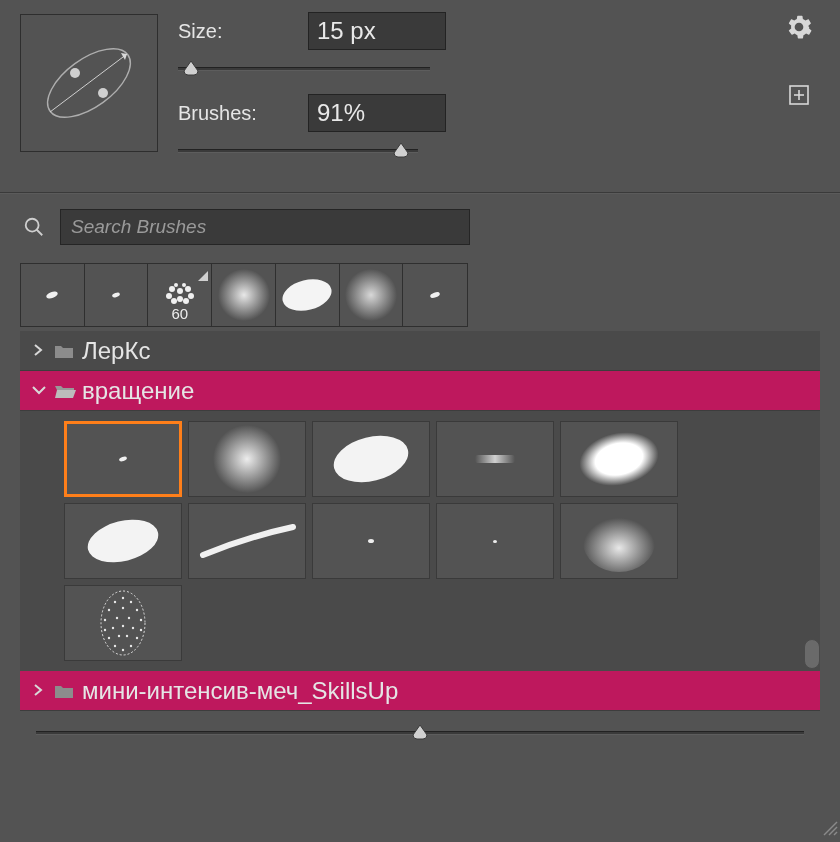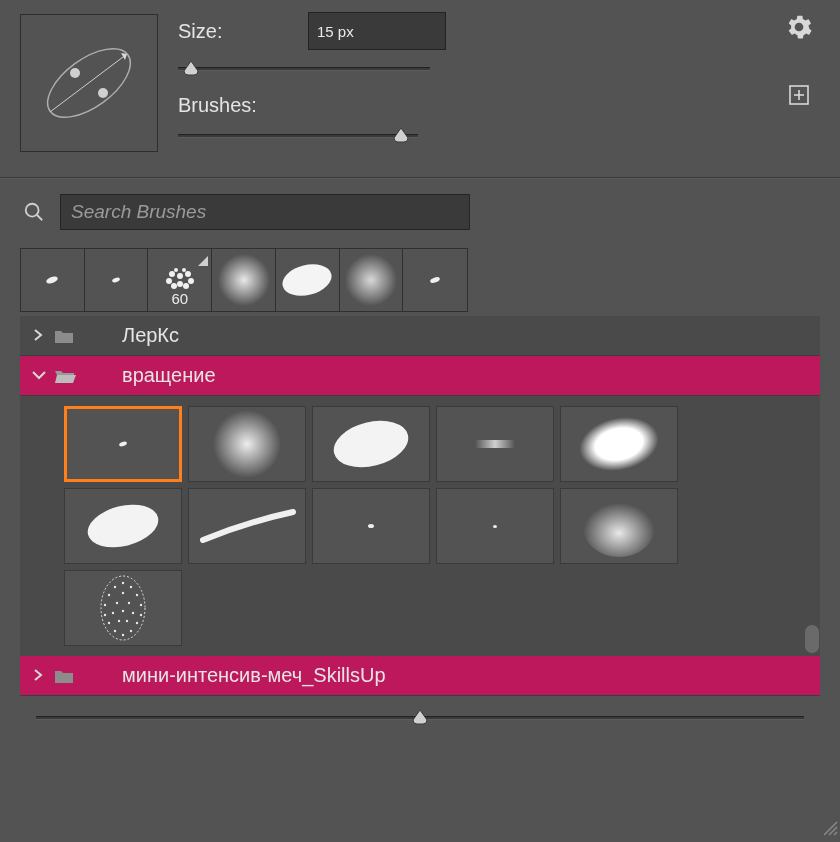--- a/index.html
+++ b/index.html
@@ -8,21 +8,21 @@
 .panel { padding: 0 20px 0 20px; }
 
 .top-row { display: flex; align-items: flex-start; gap: 20px; position: relative; }
 
 .preview-box { width: 138px; height: 138px; border: 1px solid #2e2e2e; background: #535353; display: flex; align-items: center; justify-content: center; flex-shrink: 0; margin-top: 14px; }
 
 .controls { flex: 1; padding-top: 12px; }
 
 .ctrl-row { display: flex; align-items: center; margin-bottom: 8px; }
 .ctrl-label { width: 130px; font-size: 20px; color: #e5e5e5; }
-.ctrl-input { width: 138px; height: 38px; background: #3a3a3a; border: 1px solid #232323; color: #e8e8e8; font-size: 15px; padding: 2px 8px; }
+.ctrl-input { width: 138px; height: 38px; background: #3a3a3a; border: 1px solid #232323; color: #e8e8e8; font-size: 24px; padding: 2px 8px; }
 
 .slider-wrap { position: relative; height: 28px; margin: 4px 0 8px 0; width: 252px; }
 .slider-track { position: absolute; top: 9px; left: 0; right: 0; height: 3px; background: #3a3a3a; box-shadow: inset 0 1px 0 rgba(0,0,0,.4), 0 1px 0 rgba(255,255,255,.06); }
 .slider-track.hardness { width: 240px; }
 .slider-thumb { position: absolute; top: 2px; width: 18px; height: 16px; }
 .slider-thumb svg { display: block; }
 
 .right-icons { position: absolute; right: 6px; top: 12px; display: flex; flex-direction: column; align-items: center; gap: 38px; }
 .gear-btn, .newdoc-btn { width: 30px; height: 30px; display: flex; align-items: center; justify-content: center; cursor: pointer; }
 
@@ -36,21 +36,21 @@
 .recent-strip { margin: 8px 20px 4px 20px; display: flex; border: 1px solid #2f2f2f; background: #535353; width: 448px; }
 .recent-cell { width: 64px; height: 62px; border-right: 1px solid #2f2f2f; display: flex; flex-direction: column; align-items: center; justify-content: center; position: relative; cursor: pointer; }
 .recent-cell:last-child { border-right: none; }
 .recent-cell .num { position: absolute; bottom: 4px; font-size: 15px; color: #ededed; }
 .corner-arrow { position: absolute; top: 3px; right: 3px; }
 
 .brush-list { margin: 0 20px; position: relative; }
 .folder-row { display: flex; align-items: center; gap: 8px; height: 40px; padding-left: 12px; background: #be185d; border-bottom: 1px solid #3d3d3d; cursor: pointer; }
 .folder-row.top { background: #4a4a4a; }
 .folder-icon { width: 20px; height: 16px; }
-.folder-label { font-size: 20px; color: #e5e5e5; margin-left: 40px; }
+.folder-label { font-size: 24px; color: #e5e5e5; }
 .chev { width: 14px; height: 14px; display: inline-flex; }
 
 .brush-grid { background: #4a4a4a; padding: 10px 10px 10px 44px; display: grid; grid-template-columns: repeat(5, 118px); gap: 6px 6px; }
 .brush-cell { width: 118px; height: 76px; background: #535353; border: 1px solid #3a3a3a; display: flex; align-items: center; justify-content: center; cursor: pointer; }
 .brush-cell.selected { border: 3px solid #ff7f1a; }
 .brush-cell .small-dot { width: 6px; height: 4px; background: #eee; border-radius: 50%; }
 
 .scroll-thumb { position: absolute; right: 0; bottom: 42px; width: 16px; height: 30px; background: #6a6a6a; border-radius: 8px; border: 1px solid #4a4a4a; }
 
 .bottom-slider { position: relative; height: 36px; margin: 12px 36px 0 36px; }
@@ -84,20 +84,21 @@
         <div class="slider-track"></div>
         <div class="slider-thumb" style="left:4px">
           <svg width="18" height="16" viewBox="0 0 18 16">
               <path d="M9 1 L16 11 Q16 15 12 15 L6 15 Q2 15 2 11 Z" fill="#d0d0d0" stroke="#3a3a3a" stroke-width="1"></path>
             </svg>
         </div>
       </div>
 
       <div class="ctrl-row">
         <div class="ctrl-label">Brushes:</div>
+        <input class="ctrl-input" value="91%" style="">
       </div>
       <div class="slider-wrap" style="width:240px">
         <div class="slider-track hardness"></div>
         <div class="slider-thumb" style="left:214px">
           <svg width="18" height="16" viewBox="0 0 18 16">
               <path d="M9 1 L16 11 Q16 15 12 15 L6 15 Q2 15 2 11 Z" fill="#d0d0d0" stroke="#3a3a3a" stroke-width="1"></path>
             </svg>
         </div>
       </div>
     </div>

